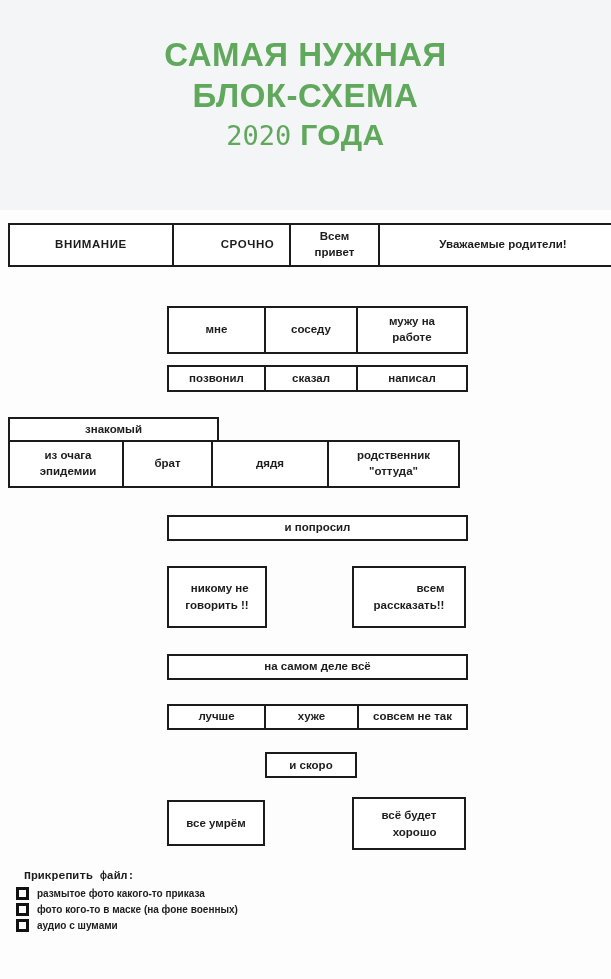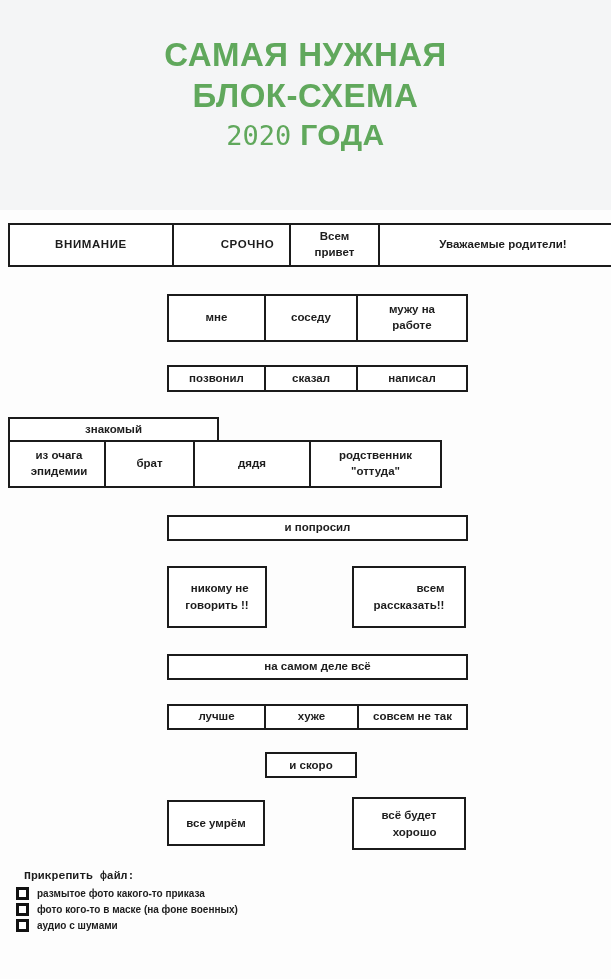--- a/index.html
+++ b/index.html
@@ -156,39 +156,39 @@
 <div class="body-area">
 
   <div class="row" style="left:8px; top:13px; height:44px;">
     <div class="cell caps" style="width:166px; height:44px;">ВНИМАНИЕ</div>
     <div class="cell caps" style="width:119px;  height:44px;padding-left:36px;">СРОЧНО</div>
     <div class="cell" style="width:91px;  height:44px;">Всем
 привет</div>
     <div class="cell" style="width:250px; height:44px;">Уважаемые родители!</div>
   </div>
 
-  <div class="row" style="left:167px; top:84px; height:38px;">
+  <div class="row" style="left:167px; top:96px; height:38px;">
     <div class="cell" style="width:99px; height:48px;">мне</div>
     <div class="cell" style="width:94px; height:48px;">соседу</div>
     <div class="cell" style="width:112px; height:48px;">мужу на
 работе</div>
   </div>
 
   <div class="row" style="left:167px; top:155px; height:27px;">
     <div class="cell" style="width:99px; height:27px;">позвонил</div>
     <div class="cell" style="width:94px; height:27px;">сказал</div>
     <div class="cell" style="width:112px; height:27px;">написал</div>
   </div>
 
   <div class="row" style="left:8px; top:207px; height:25px;">
     <div class="cell" style="width:211px; height:25px;">знакомый</div>
   </div>
 
   <div class="row" style="left:8px; top:230px; height:48px;">
-    <div class="cell" style="width:98px;  height:48px;padding-left:8px;">из очага
+    <div class="cell" style="width:116px;  height:48px;padding-left:8px;">из очага
 эпидемии</div>
     <div class="cell" style="width:91px;  height:48px;">брат</div>
     <div class="cell" style="width:118px; height:48px;">дядя</div>
     <div class="cell" style="width:133px; height:48px;">родственник
 "оттуда"</div>
   </div>
 
   <div class="row" style="left:167px; top:305px; height:26px;">
     <div class="cell" style="width:301px; height:26px;">и попросил</div>
   </div>

